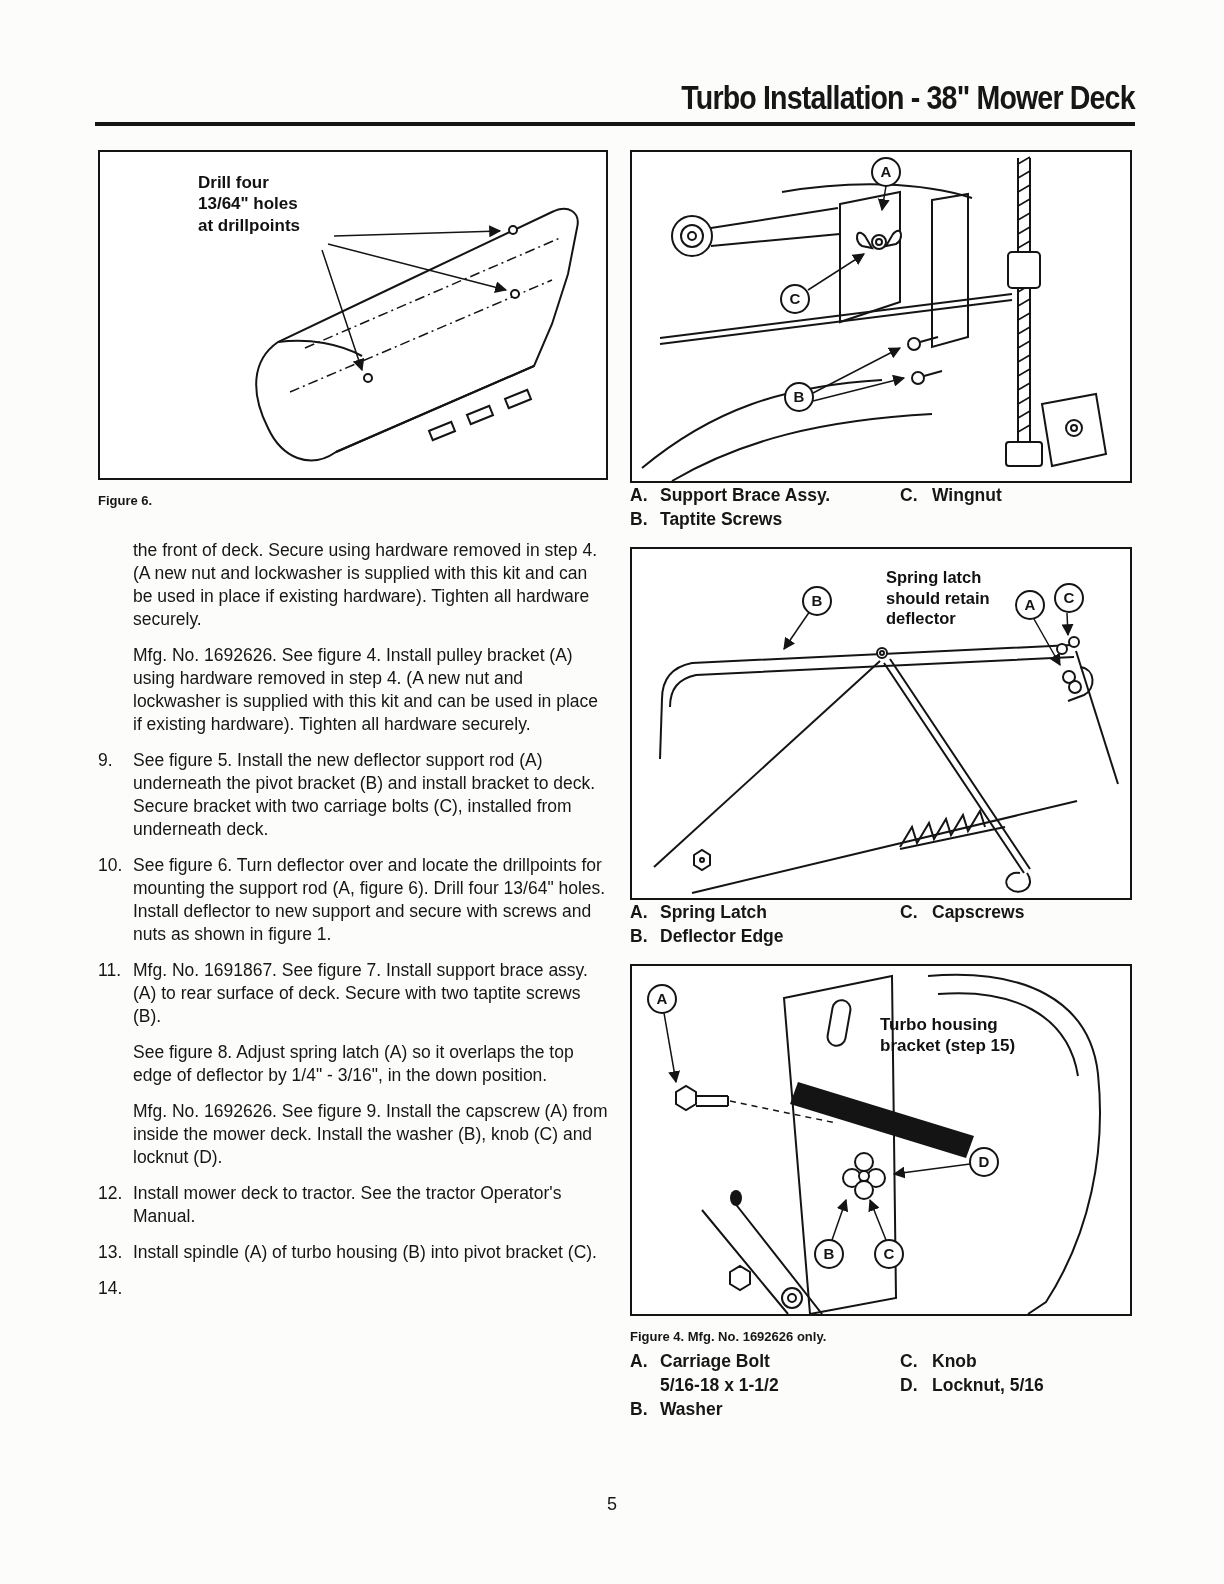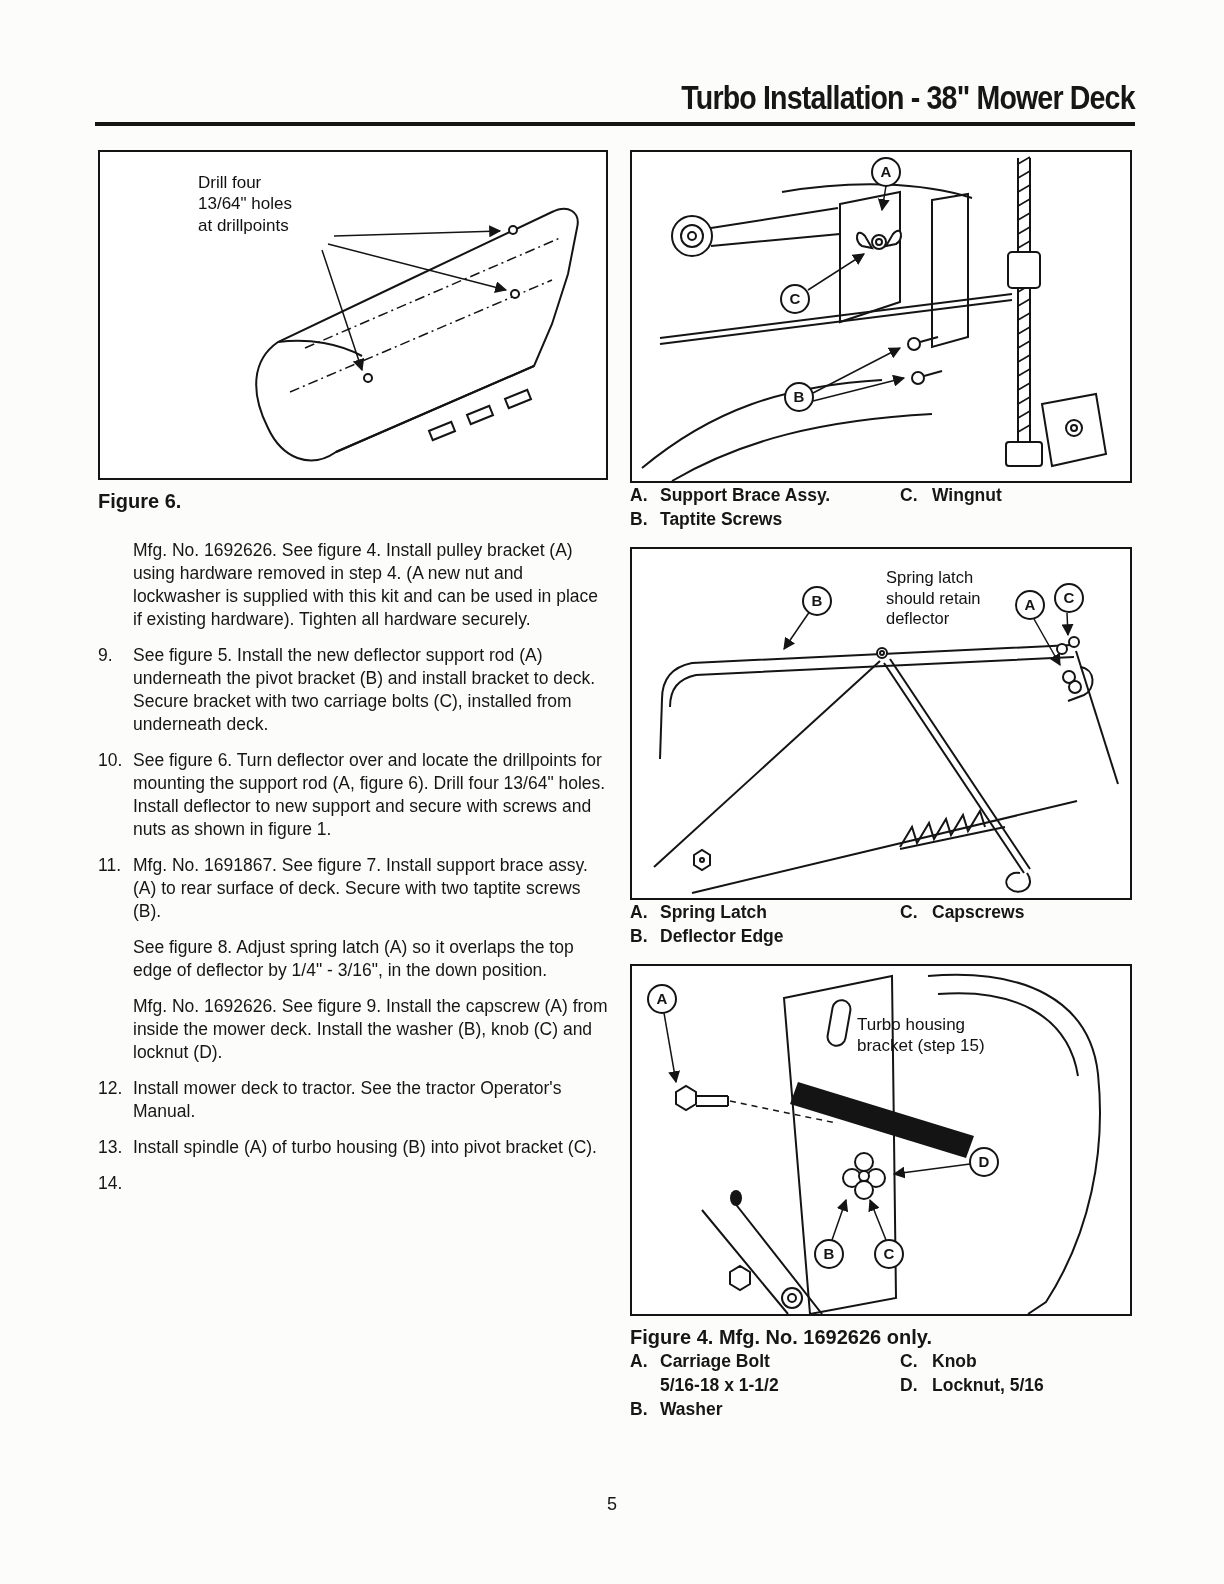--- a/index.html
+++ b/index.html
@@ -12,22 +12,22 @@
   .header .title{
     display:inline-block;font-size:34px;font-weight:bold;letter-spacing:-1px;
     transform:scaleX(0.84);transform-origin:100% 50%;white-space:nowrap;
   }
   
   .col-left{position:absolute;left:98px;top:150px;width:512px;}
   .col-right{position:absolute;left:630px;top:150px;width:502px;}
   
   .figbox{position:relative;border:2px solid #141414;background:#fff;}
   .figbox svg{display:block;}
-  .fig-ann{position:absolute;font-weight:normal;font-size:17px;line-height:1.25;white-space:pre-line;color:#111;}
-  .figcap{font-weight:bold;font-size:20px;line-height:24px;margin-top:9px;}
+  .fig-ann{position:absolute;font-weight:bold;font-size:17px;line-height:1.25;white-space:pre-line;color:#111;}
+  .figcap{font-weight:bold;font-size:13px;line-height:24px;margin-top:9px;}
   .legend{font-weight:bold;font-size:17.5px;line-height:24px;}
   .lg-row{display:flex;}
   .lg-k{width:30px;flex:0 0 30px;}
   .lg-t{width:240px;flex:0 0 240px;}
   .lg-k2{width:32px;flex:0 0 32px;}
   .lg-t2{flex:1;}
   .figunit{margin-bottom:16px;}
   
   .bodytext{margin-top:26px;font-size:17.5px;line-height:23px;}
   .para{position:relative;margin:0 0 13px 0;}
@@ -74,20 +74,23 @@
         </g>
       </svg>
       <div class="fig-ann" style="left:98px;top:20px;">Drill four
 13/64" holes
 at drillpoints</div>
     </div>
     <div class="figcap">Figure 6.</div>
 
     <div class="bodytext">
 
+      <div class="para indent">
+        <span class="txt">the front of deck. Secure using hardware removed in step 4. (A new nut and lockwasher is supplied with this kit and can be used in place if existing hardware). Tighten all hardware securely.</span>
+      </div>
 
       <div class="para indent">
         <span class="lead">Mfg. No. 1692626.</span><span class="txt"> See figure 4. Install pulley bracket (A) using hardware removed in step 4. (A new nut and lockwasher is supplied with this kit and can be used in place if existing hardware). Tighten all hardware securely.</span>
       </div>
 
       <div class="para indent">
         <span class="num">9.</span>
         <span class="txt">See figure 5. Install the new deflector support rod (A) underneath the pivot bracket (B) and install bracket to deck. Secure bracket with two carriage bolts (C), installed from underneath deck.</span>
       </div>
 
@@ -312,21 +315,21 @@
             <g>
               <circle cx="197" cy="288" r="14" fill="#fff"></circle>
               <text class="co" x="197" y="293" text-anchor="middle" stroke="none">B</text>
             </g>
             <g>
               <circle cx="257" cy="288" r="14" fill="#fff"></circle>
               <text class="co" x="257" y="293" text-anchor="middle" stroke="none">C</text>
             </g>
           </g>
         </svg>
-        <div class="fig-ann" style="left:225px;top:48px;">Turbo housing
+        <div class="fig-ann" style="left:248px;top:48px;">Turbo housing
 bracket (step 15)</div>
       </div>
       <div class="figcap">Figure 4. Mfg. No. 1692626 only.</div>
       <div class="legend">
         <div class="lg-row">
           <span class="lg-k">A.</span>
           <span class="lg-t">Carriage Bolt</span>
           <span class="lg-k2">C.</span>
           <span class="lg-t2">Knob</span>
         </div>

